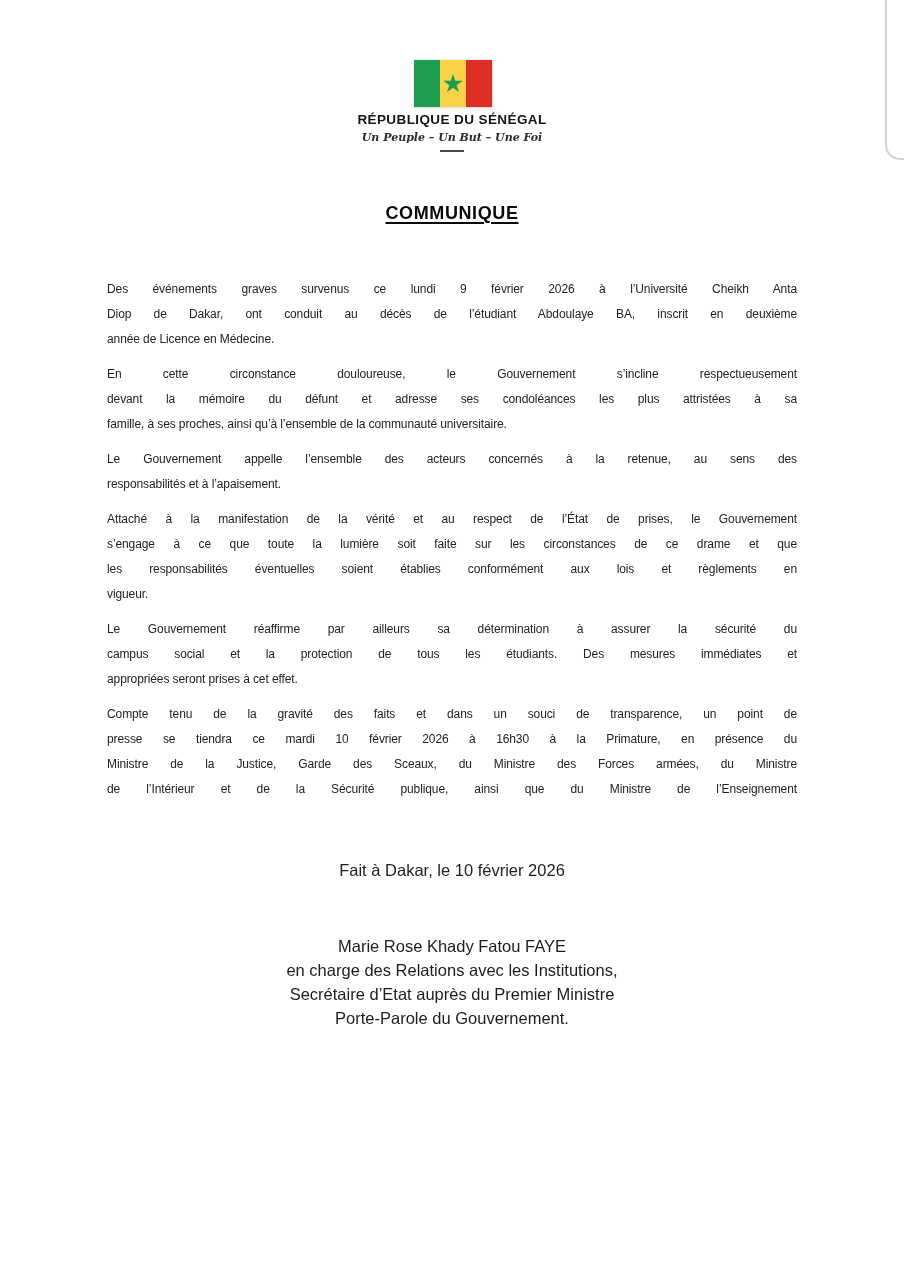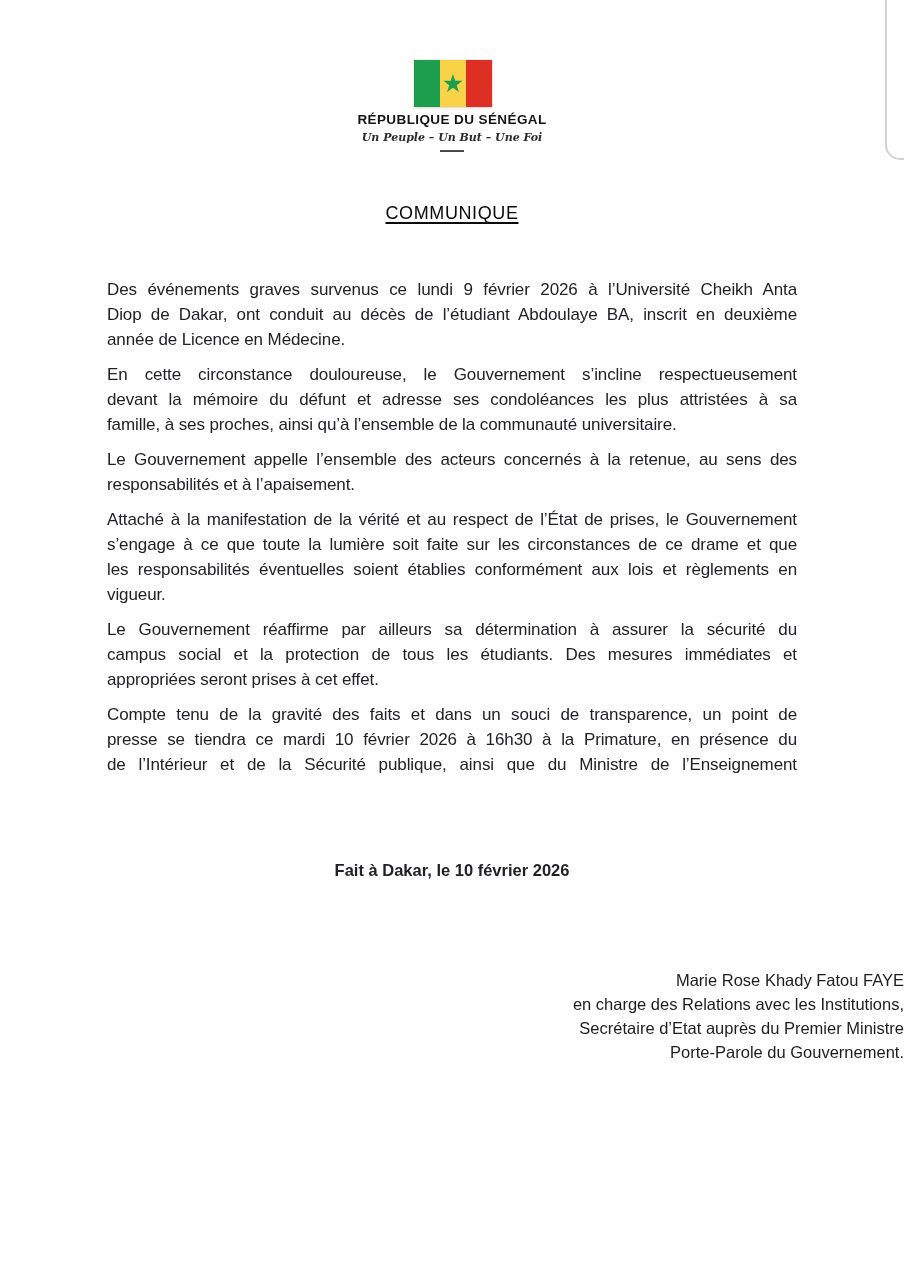--- a/index.html
+++ b/index.html
@@ -58,55 +58,54 @@
     width: 24px; height: 0;
     border-top: 2px solid #4a4a4a;
   }
 
   
   .title {
     position: absolute;
     top: 203px; left: 0; width: 100%;
     text-align: center;
     font-size: 18px;
-    font-weight: normal;
+    font-weight: bold;
     letter-spacing: 0.6px;
     color: #0a0a0a;
     text-decoration: underline;
     text-underline-offset: 3px;
     text-decoration-thickness: 2px;
   }
 
   
   .body-text {
     position: absolute;
     top: 277px; left: 107px;
     width: 690px;
-    font-size: 17px;
+    font-size: 12px;
     line-height: 25px;
     letter-spacing: -0.1px;
     color: #222226;
   }
   .para { margin-bottom: 10px; }
   .pline { text-align: justify; text-align-last: justify; white-space: normal; }
   .pline.last { text-align-last: left; }
 
   
   .dateline {
     position: absolute;
     top: 861px; left: 0; width: 100%;
     text-align: center;
     font-size: 16.5px;
     color: #222226;
-    font-weight: bold;
   }
   .signature {
     position: absolute;
-    top: 968px; left: 0; width: 100%;
-    text-align: right;
+    top: 934px; left: 0; width: 100%;
+    text-align: center;
     font-size: 16.5px;
     line-height: 24px;
     color: #1d1d20;
   }
 
   
   .scroll-thumb {
     position: absolute;
     left: 885px; top: -22px;
     width: 48px; height: 182px;
@@ -157,20 +156,21 @@
         <div class="pline last">vigueur.</div>
       </div>
       <div class="para">
         <div class="pline">Le Gouvernement réaffirme par ailleurs sa détermination à assurer la sécurité du</div>
         <div class="pline">campus social et la protection de tous les étudiants. Des mesures immédiates et</div>
         <div class="pline last">appropriées seront prises à cet effet.</div>
       </div>
       <div class="para">
         <div class="pline">Compte tenu de la gravité des faits et dans un souci de transparence, un point de</div>
         <div class="pline">presse se tiendra ce mardi 10 février 2026 à 16h30 à la Primature, en présence du</div>
+        <div class="pline">Ministre de la Justice, Garde des Sceaux, du Ministre des Forces armées, du Ministre</div>
         <div class="pline">de l’Intérieur et de la Sécurité publique, ainsi que du Ministre de l’Enseignement</div>
       </div>
     </div>
 
   <div class="dateline">Fait à Dakar, le 10 février 2026</div>
 
   <div class="signature">
       <div>Marie Rose Khady Fatou FAYE</div>
       <div>en charge des Relations avec les Institutions,</div>
       <div>Secrétaire d’Etat auprès du Premier Ministre</div>

